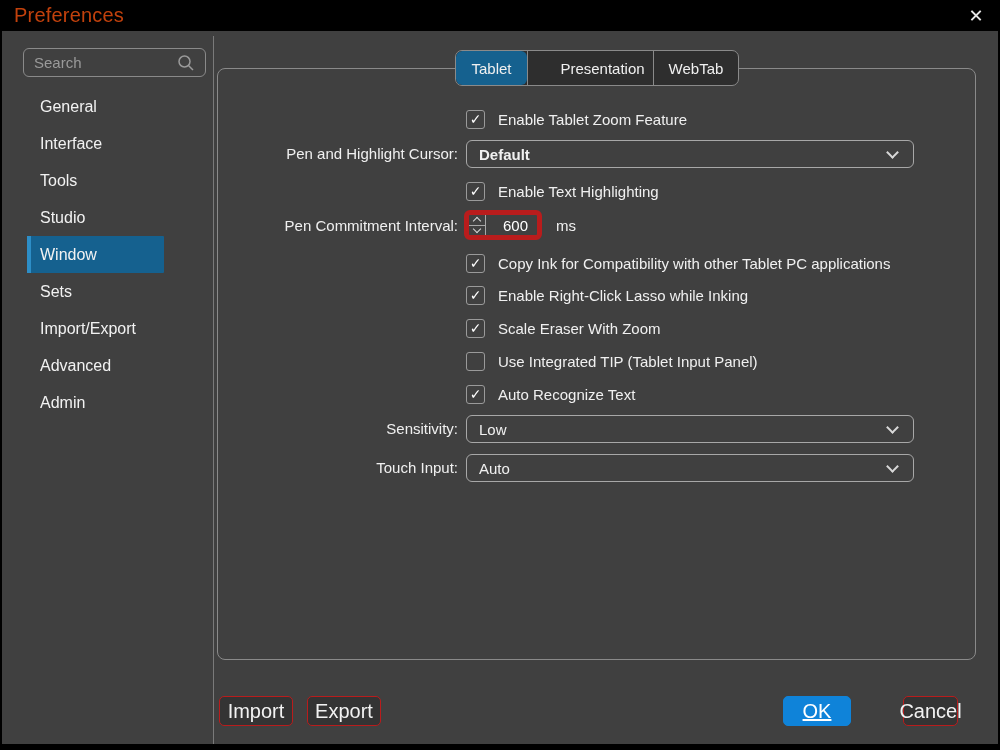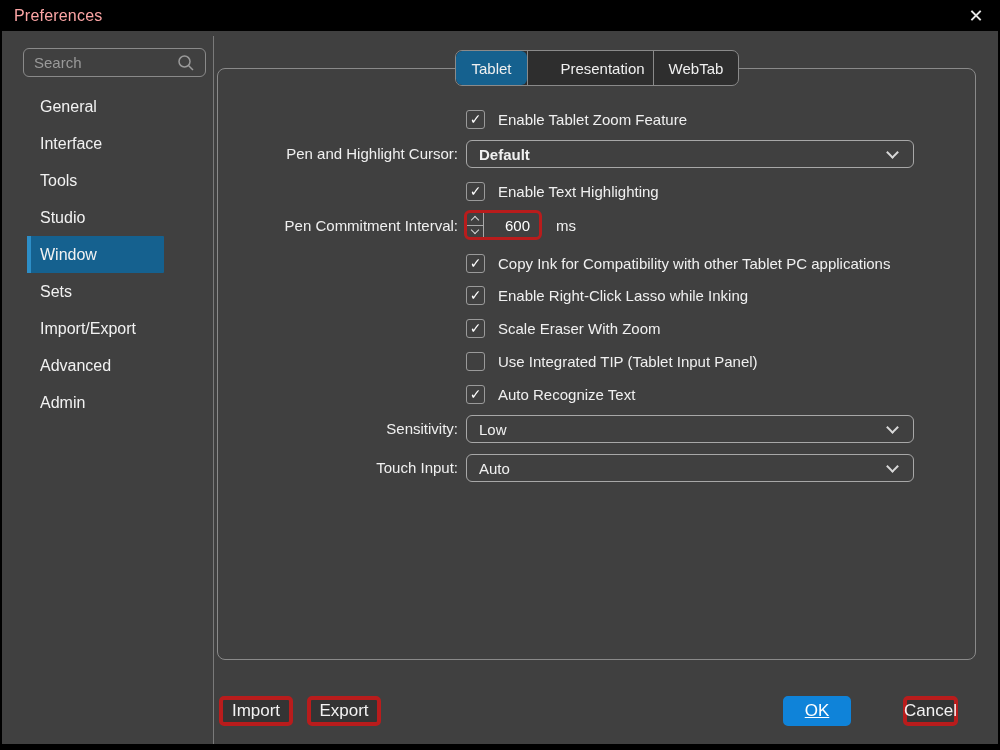--- a/index.html
+++ b/index.html
@@ -10,21 +10,21 @@
     color: #f0f0f0;
     overflow: hidden;
   }
   #window { position: relative; width: 1000px; height: 750px; background: #000; }
 
   
   #titlebar {
     position: absolute; left: 0; top: 0; width: 1000px; height: 31px;
     background: #000; display: flex; align-items: center;
   }
-  #titlebar .title { margin-left: 14px; font-size: 16px; color: #fca5a5; letter-spacing: .2px; }
+  #titlebar .title { margin-left: 14px; font-size: 20px; color: #c2410c; letter-spacing: .2px; }
   #close-btn {
     position: absolute; right: 10px; top: 3px; width: 28px; height: 26px;
     display: flex; align-items: center; justify-content: center;
     color: #e8e8e8; font-size: 18px; cursor: default;
   }
 
   
   #client {
     position: absolute; left: 2px; right: 2px; top: 31px; bottom: 6px;
     background: #404040;
@@ -104,40 +104,40 @@
   }
   .dropdown .dd-value { margin-left: 12px; font-size: 15px; color: #f0f0f0; flex: 1; }
   .chevron-down {
     width: 9px; height: 9px; border-right: 2px solid #d8d8d8; border-bottom: 2px solid #d8d8d8;
     transform: rotate(45deg); margin-right: 16px; margin-top: -4px; flex: 0 0 auto;
   }
 
   
   #spinner {
     position: absolute; left: 246px; width: 78px; height: 30px;
-    border: 3px solid #b91c1c; border-radius: 6px; display: flex; overflow: hidden;
+    border: 5px solid #b91c1c; border-radius: 6px; display: flex; overflow: hidden;
   }
   #spinner .spin-col { width: 17px; display: flex; flex-direction: column; border-right: 1px solid #a8a8a8; }
   #spinner .spin-btn { flex: 1; display: flex; align-items: center; justify-content: center; cursor: default; }
   #spinner .spin-btn + .spin-btn { border-top: 1px solid #a8a8a8; }
   .chevron-up-sm, .chevron-down-sm {
     width: 6px; height: 6px; border-right: 1.6px solid #d8d8d8; border-bottom: 1.6px solid #d8d8d8;
   }
   .chevron-up-sm { transform: rotate(-135deg); margin-top: 3px; }
   .chevron-down-sm { transform: rotate(45deg); margin-bottom: 3px; }
   #spinner .spin-value {
     flex: 1; display: flex; align-items: center; justify-content: flex-end;
     padding-right: 9px; font-size: 15px; color: #fff;
   }
   #spinner-unit { position: absolute; font-size: 15px; color: #f0f0f0; }
 
   
   .btn {
-    position: absolute; height: 30px; border: 4px solid #b91c1c; border-radius: 5px;
-    background: #343434; color: #f2f2f2; font-size: 17px;
+    position: absolute; height: 30px; border: 1px solid #b91c1c; border-radius: 5px;
+    background: #343434; color: #f2f2f2; font-size: 20px;
     display: flex; align-items: center; justify-content: center; cursor: default;
   }
   .btn.primary { background: #0f83d9; border-color: #0f83d9; color: #fff; }
   #import-btn { left: 217px; top: 665px; width: 74px; }
   #export-btn { left: 305px; top: 665px; width: 74px; }
   #ok-btn     { left: 781px; top: 665px; width: 68px; text-decoration: underline; }
   #cancel-btn { left: 901px; top: 665px; width: 55px; }
 </style>
 </head>
 <body>

